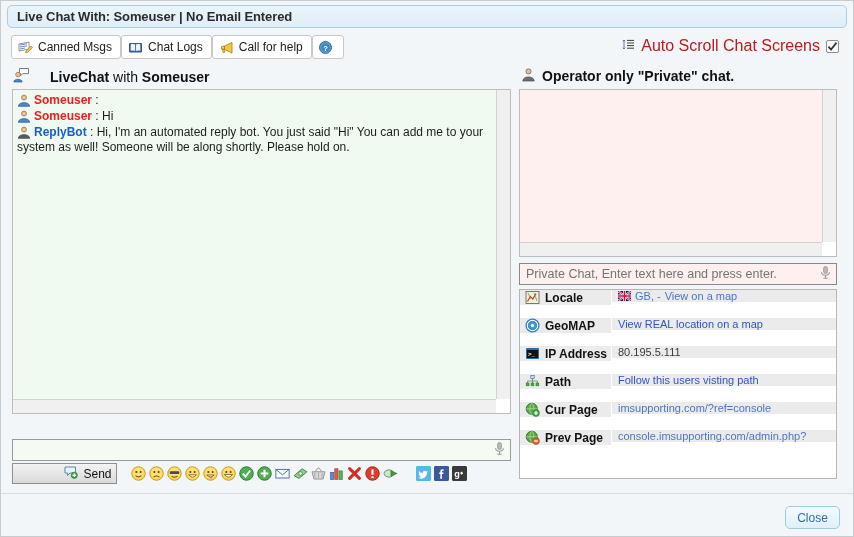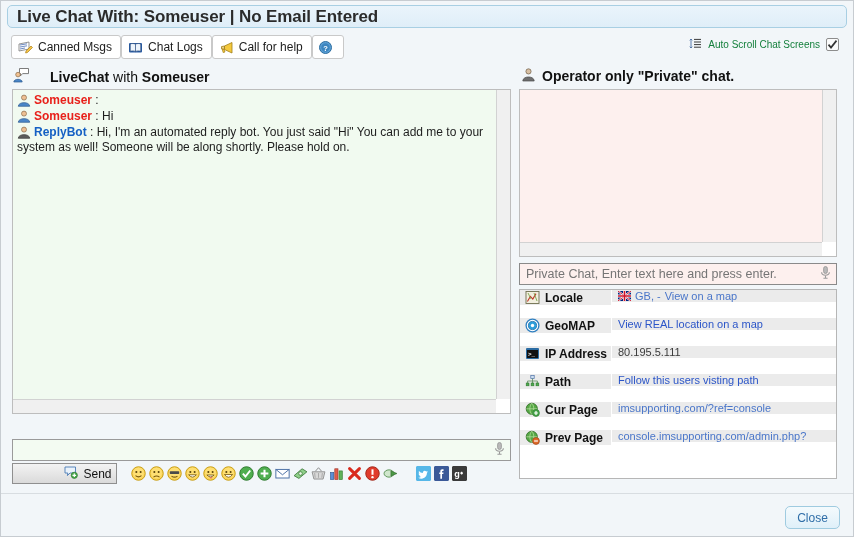--- a/index.html
+++ b/index.html
@@ -22,21 +22,21 @@
   
   .titlebar {
     position: absolute;
     left: 6px; top: 4px; right: 6px; height: 23px;
     background: linear-gradient(to bottom, #eaf4fb 0%, #dfeef8 100%);
     border: 1px solid #a8cfe3;
     border-radius: 5px;
     display: flex; align-items: center;
   }
   .titlebar .ttxt {
-    font-size: 17px;
+    font-size: 13px;
     font-weight: bold;
     color: #2b2b2b;
     padding-left: 9px;
     letter-spacing: -0.1px;
   }
 
   
   .toolbar {
     position: absolute;
     left: 10px; top: 34px;
@@ -55,22 +55,22 @@
     color: #1c1c1c;
     white-space: nowrap;
   }
   .tbtn.small { padding: 0 5px; }
   .tbtn svg { display:block; }
 
   .autoscroll {
     position: absolute;
     right: 14px; top: 36px;
     display: flex; align-items: center; gap: 6px;
-    font-size: 10px;
-    color: #15803d;
+    font-size: 16px;
+    color: #b91c1c;
   }
   .chk {
     width: 13px; height: 13px;
     border: 1px solid #8d8d8d;
     background: #fbfbfb;
     border-radius: 2px;
     display: flex; align-items: center; justify-content: center;
     cursor: pointer;
   }
   .chk svg { display:block; }

